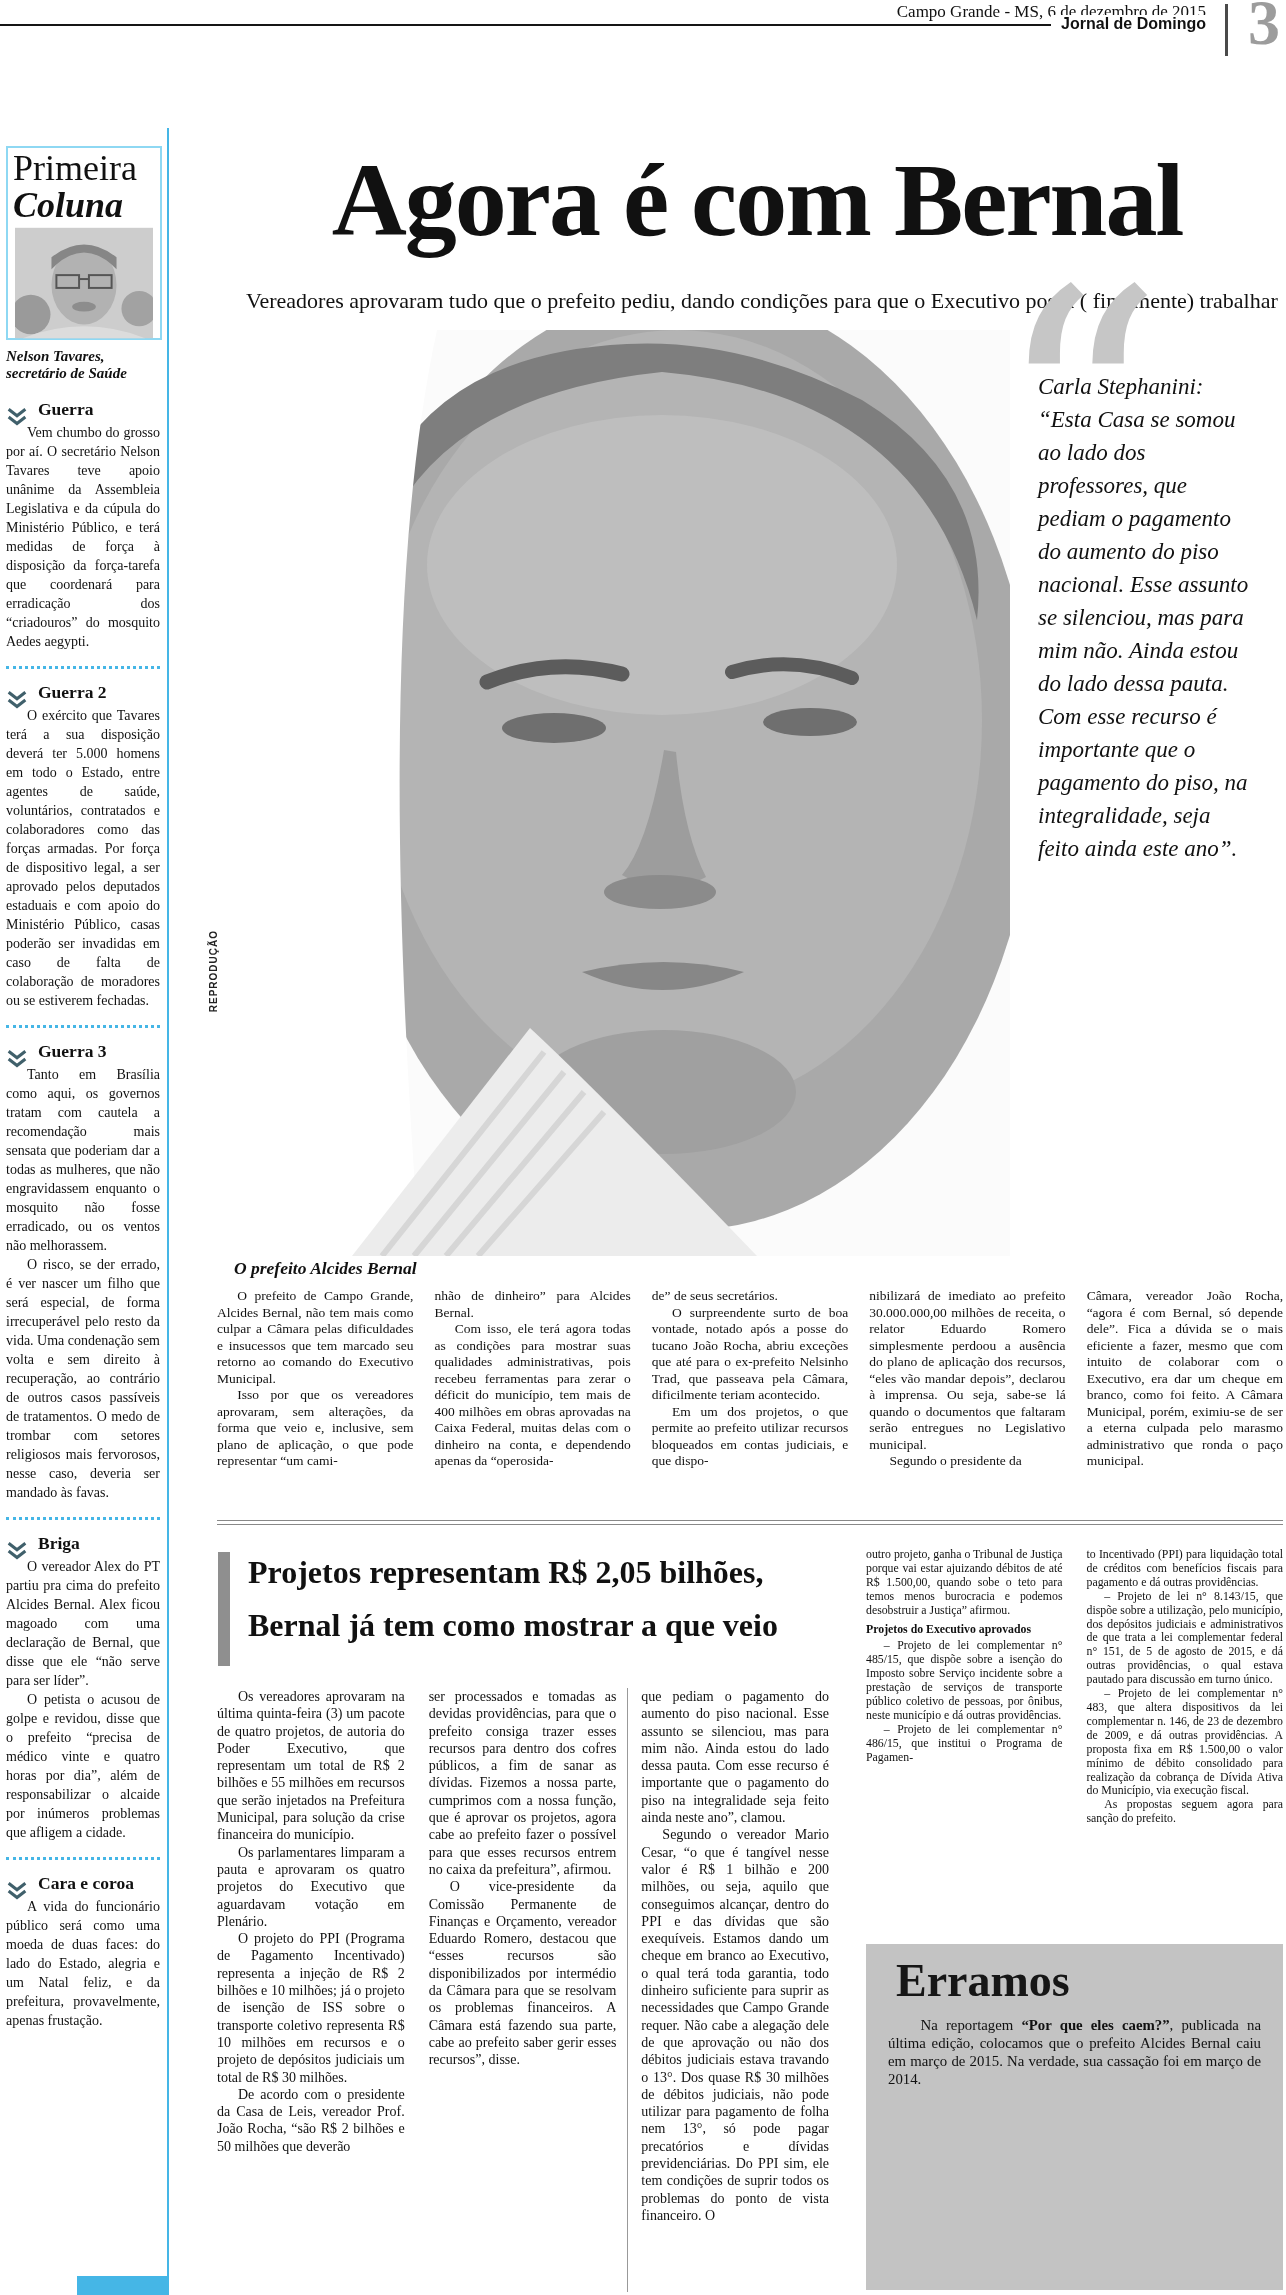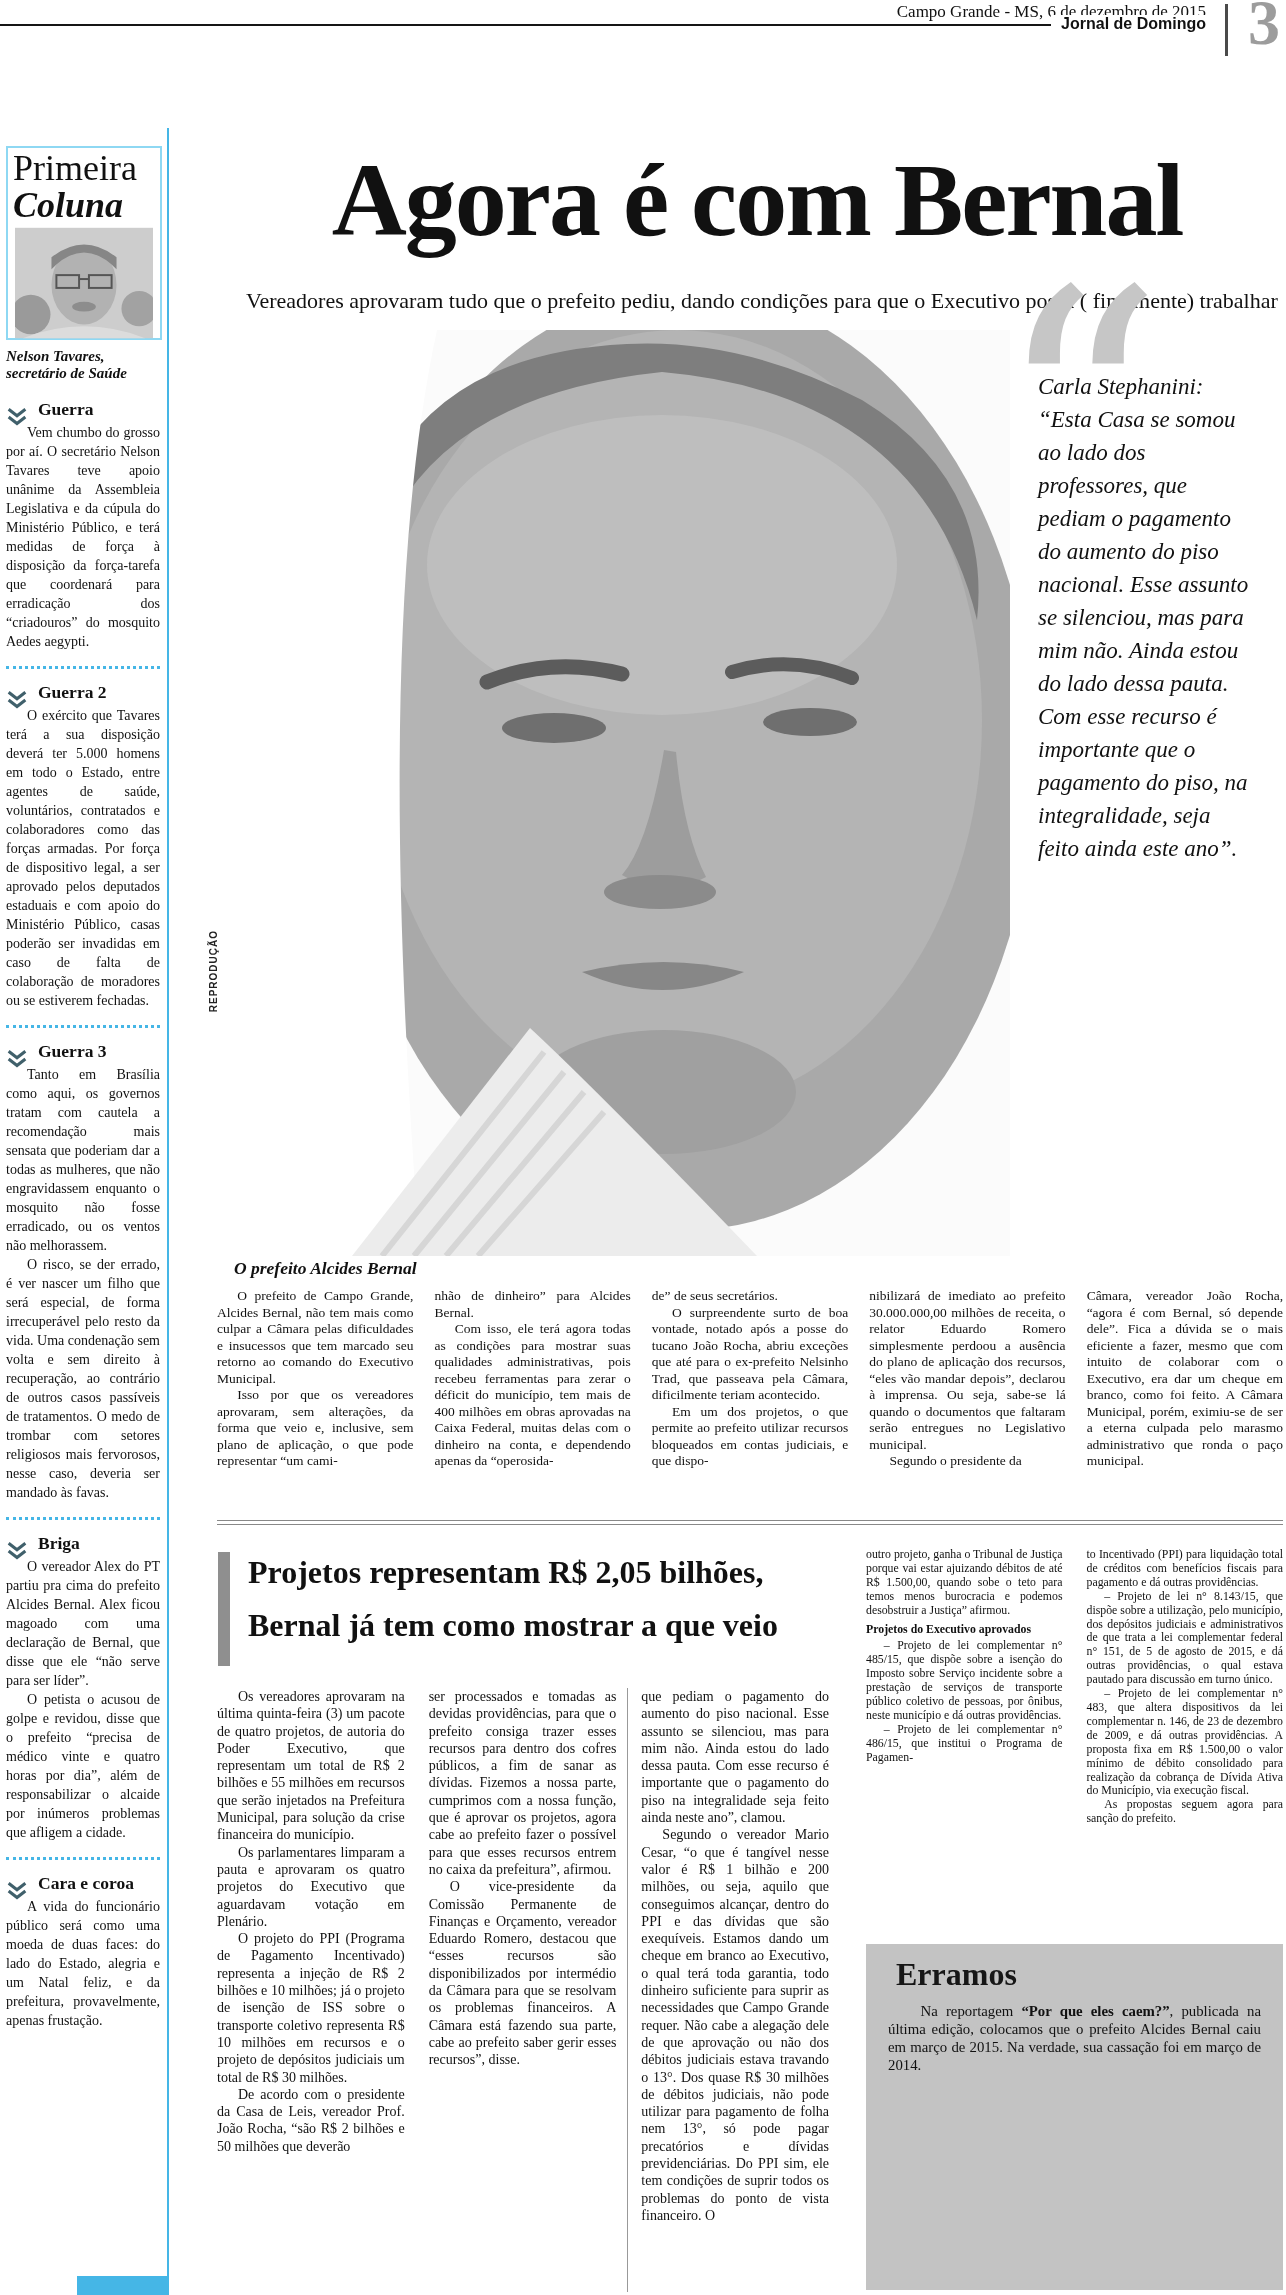--- a/index.html
+++ b/index.html
@@ -66,21 +66,21 @@
   .proj-left .col p{font-size:14px;line-height:17.3px;}
   .proj-left .col:nth-child(3){border-left:1px solid #999;padding-left:13px;margin-left:-13px;}
   .proj-right{position:absolute;left:866px;top:1548px;width:417px;height:392px;
               display:flex;gap:24px;overflow:hidden;}
   .proj-right .col{flex:1;}
   .proj-right .col p{font-size:11.8px;line-height:13.9px;}
 
   
   .erramos{position:absolute;left:866px;top:1944px;width:417px;height:346px;box-sizing:border-box;
            background:var(--erramos_bg);padding:14px 22px;}
-  .erramos h3{margin:0 0 12px 8px;font-size:32px;line-height:1;font-weight:bold;color:#161616;}
+  .erramos h3{margin:0 0 12px 8px;font-size:46px;line-height:1;font-weight:bold;color:#161616;}
   .erramos p{margin:0;font-size:14.8px;line-height:18px;text-align:justify;text-indent:2.2em;}
   .erramos strong{font-weight:bold;}
 </style>
 </head>
 <body>
 
 <div class="page">
 
   <div class="dateline">Campo Grande - MS, 6 de dezembro de 2015</div>
   <div class="mast-rule"></div>

